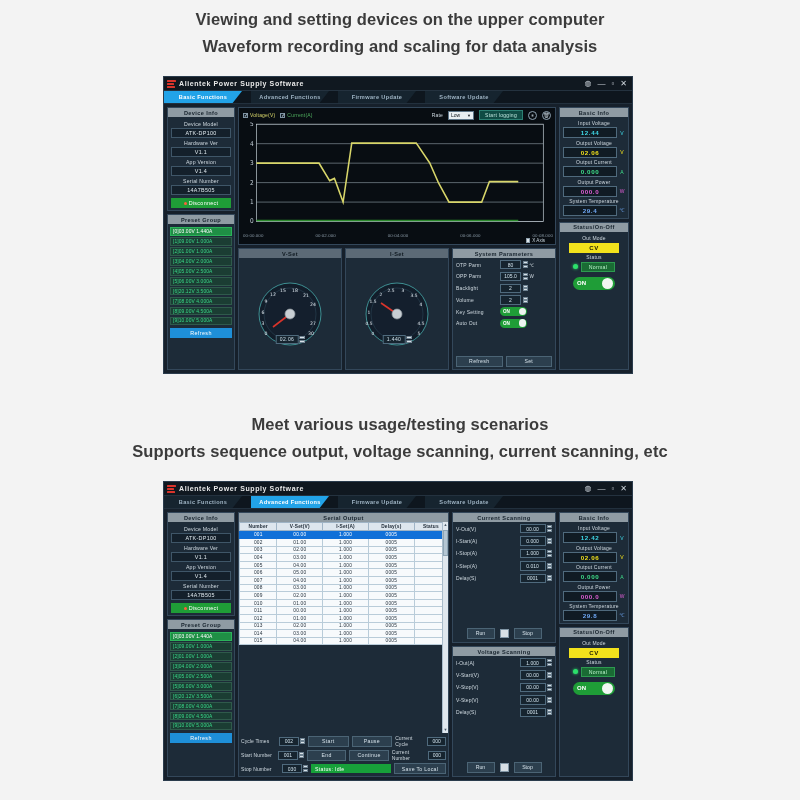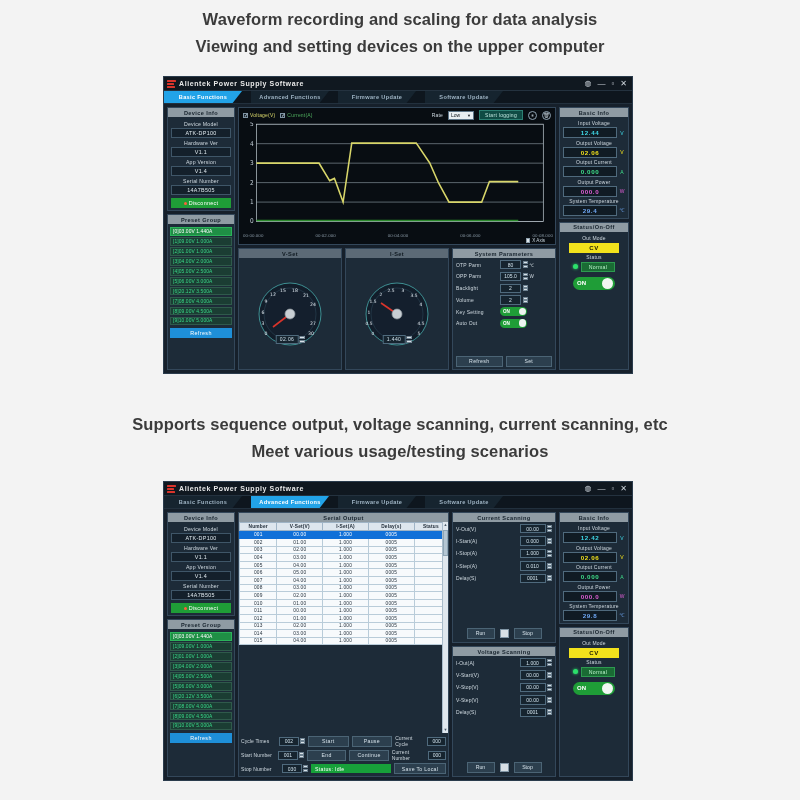--- a/index.html
+++ b/index.html
@@ -217,22 +217,22 @@
   .scan-btns { display: flex; align-items: center; gap: 5px; margin-top: auto; justify-content: center; padding-bottom: 1px; }
   .scan-btn { background: #2c3f4e; border: 1px solid #4b6475; color: #d4e0e8; font-size: 5.2px; padding: 1.6px 0; width: 28px; text-align: center; }
   .scan-ind { width: 9px; height: 9px; background: #d7dfe5; border: 1px solid #8196a6; }
 </style>
 </head>
 <body>
 
 <div class="page">
 
   <div class="caption cap1">
+    <span class="cap-line">Viewing and setting devices on the upper computer</span>
     <span class="cap-line">Waveform recording and scaling for data analysis</span>
-    <span class="cap-line">Viewing and setting devices on the upper computer</span>
   </div>
 
   <div class="app app1">
     <div class="titlebar">
       <span class="logo-mark">
           <i></i>
           <i></i>
           <i></i>
         </span>
       <span class="title-text">Alientek Power Supply Software</span>
@@ -534,22 +534,22 @@
               <span class="knob"></span>
             </div>
           </div>
         </div>
       </div>
 
     </div>
   </div>
 
   <div class="caption cap2">
+    <span class="cap-line">Meet various usage/testing scenarios</span>
     <span class="cap-line">Supports sequence output, voltage scanning, current scanning, etc</span>
-    <span class="cap-line">Meet various usage/testing scenarios</span>
   </div>
 
   <div class="app app2">
     <div class="titlebar">
       <span class="logo-mark">
           <i></i>
           <i></i>
           <i></i>
         </span>
       <span class="title-text">Alientek Power Supply Software</span>

